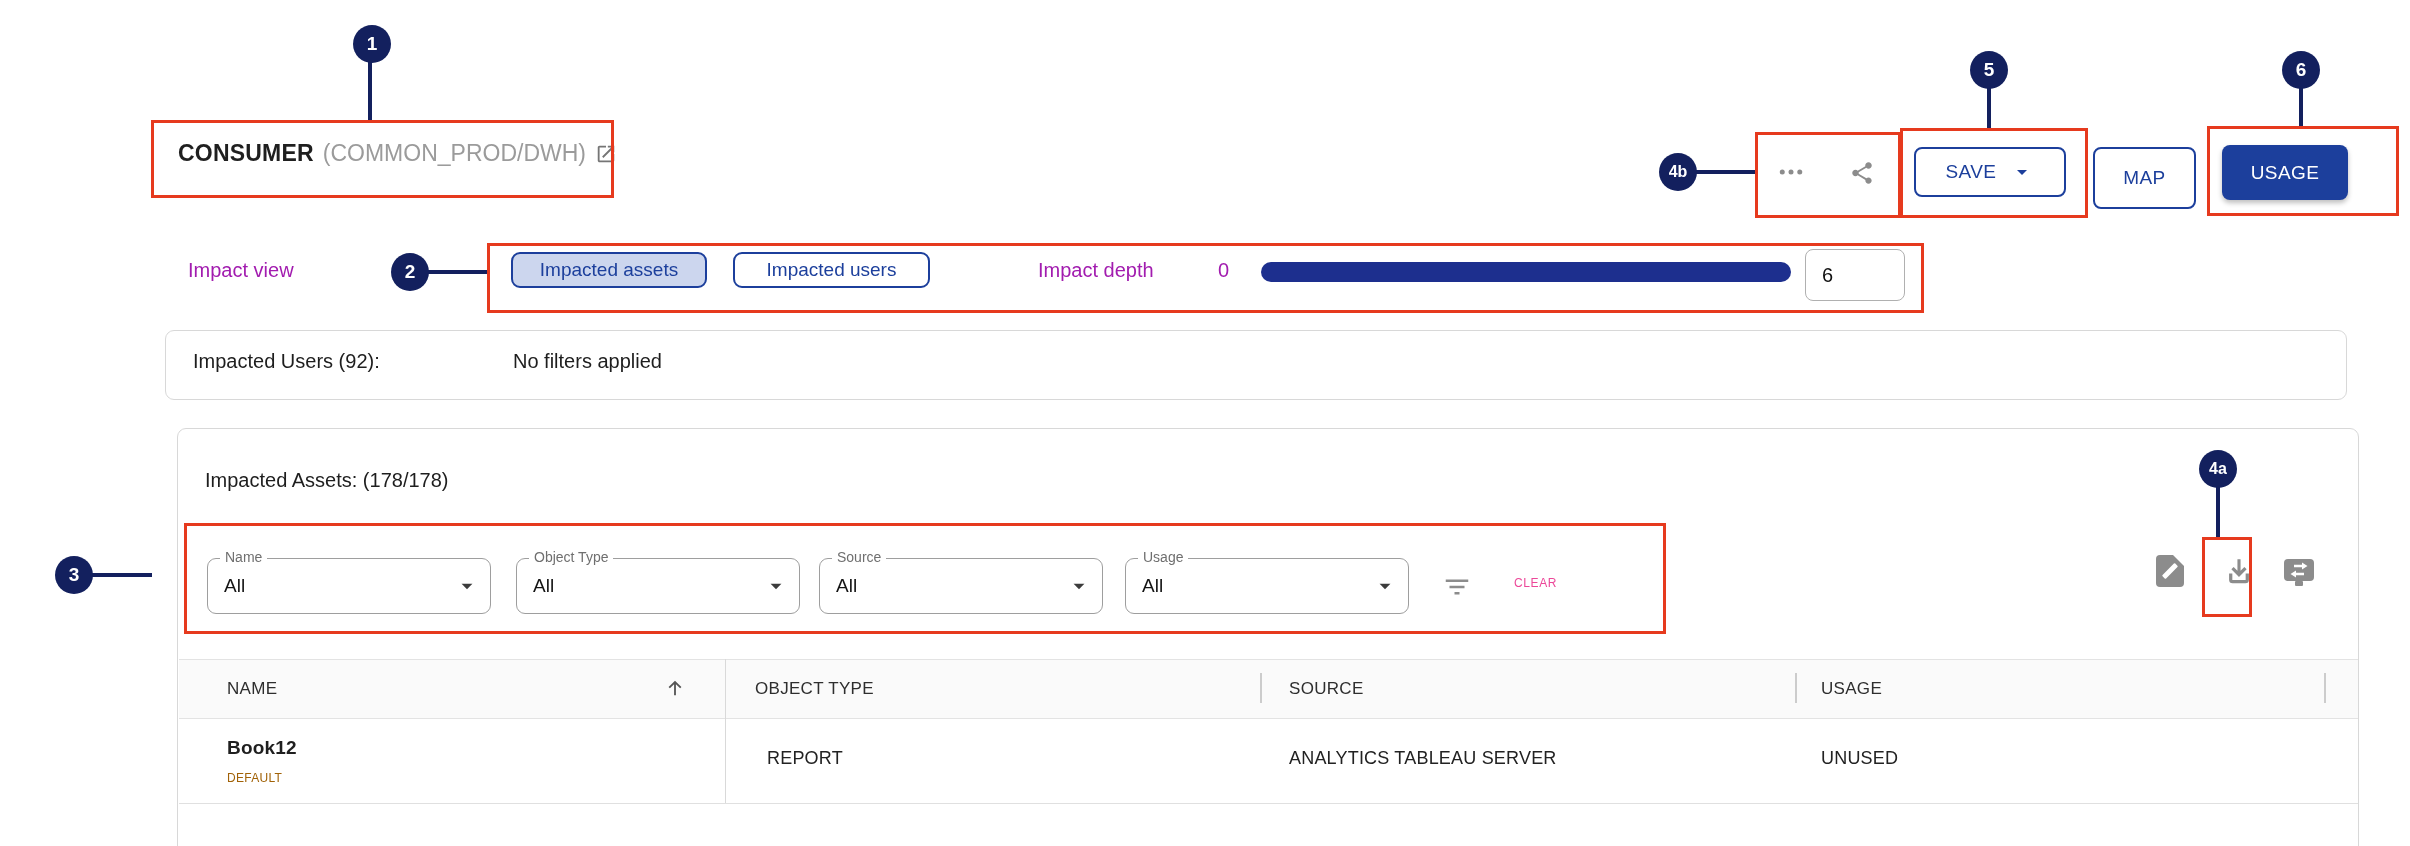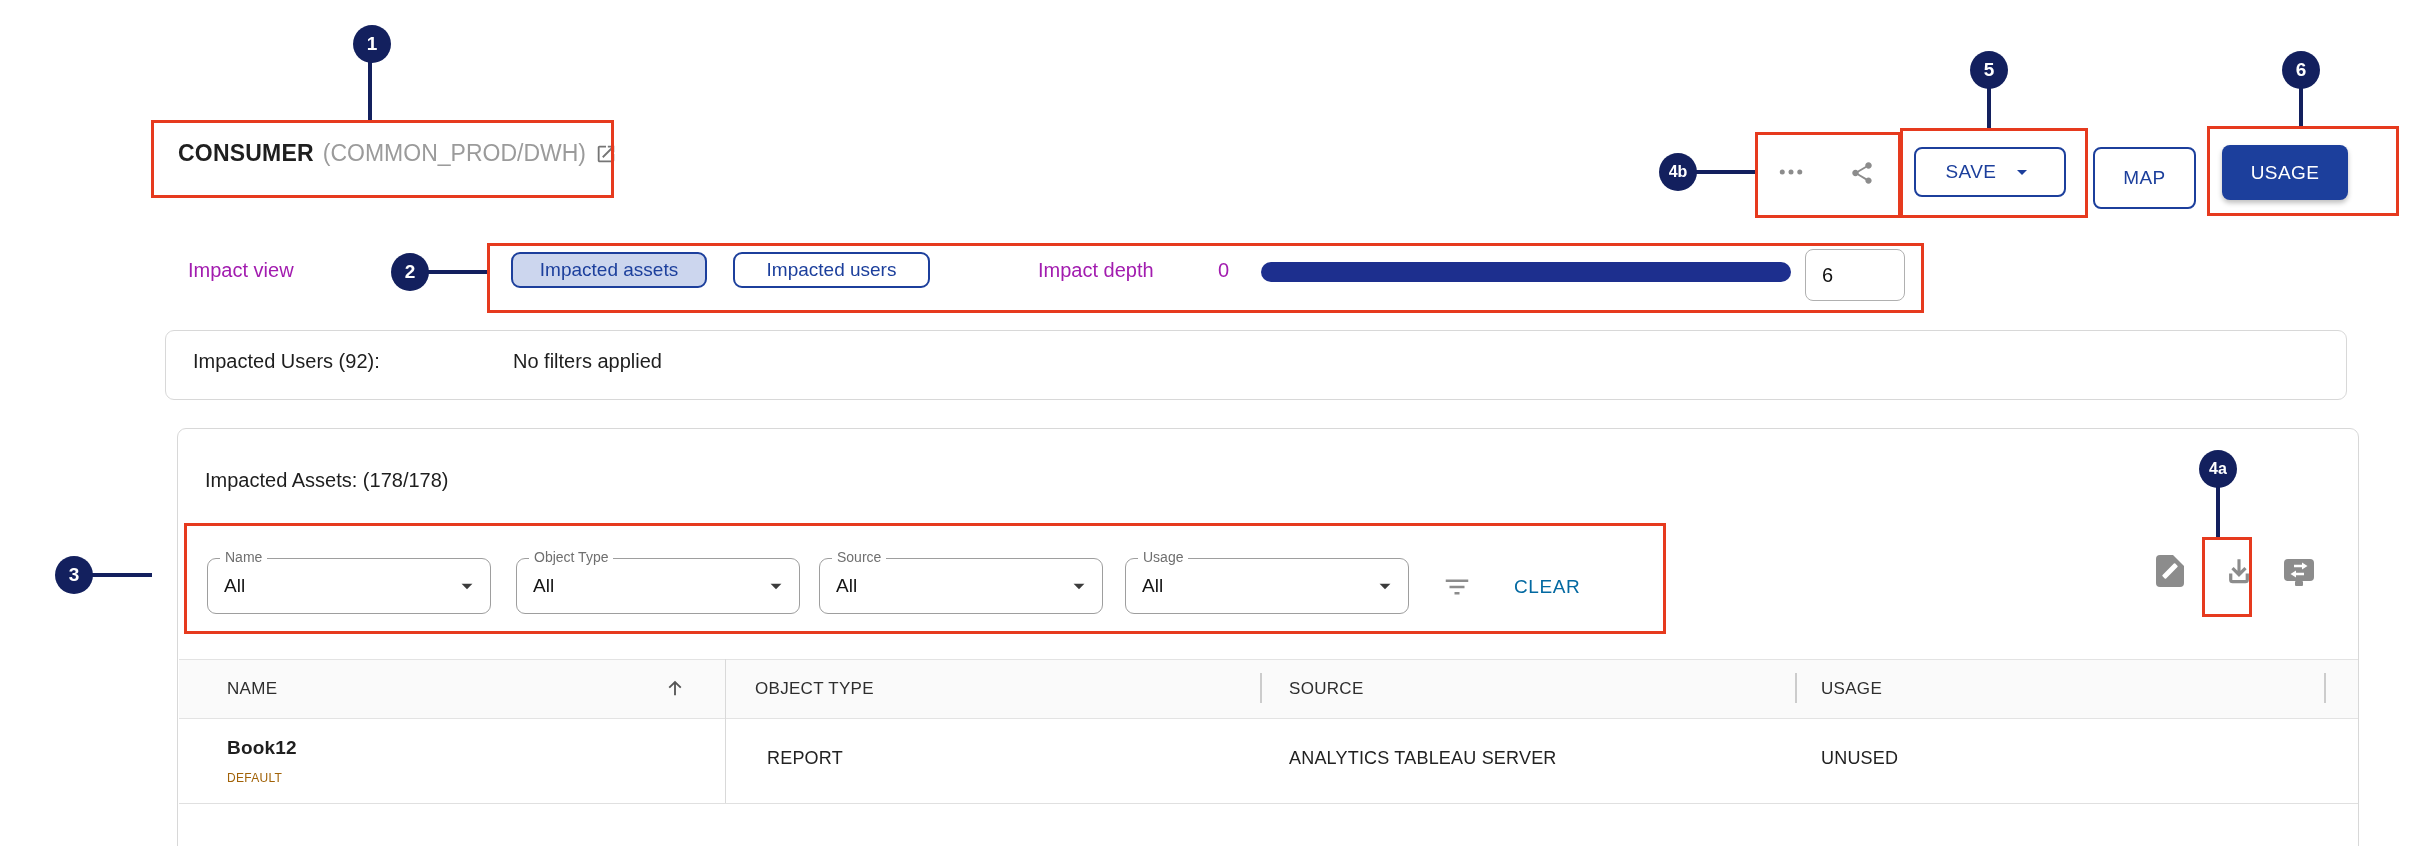--- a/index.html
+++ b/index.html
@@ -47,21 +47,21 @@
     padding:0 0 0 16px;box-sizing:border-box;font-family:inherit;outline:none;
   }
   
   .card{position:absolute;background:#fff;border:1px solid #d8d8d8;border-radius:9px;box-sizing:border-box;}
   .card-text{position:absolute;font-size:20px;color:#1e1e1e;}
   
   .dd{position:absolute;width:284px;height:56px;border:1.5px solid #9e9e9e;border-radius:9px;box-sizing:border-box;cursor:pointer;background:#fff;}
   .dd-label{position:absolute;top:-10px;left:12px;background:#fff;padding:0 5px;font-size:14px;color:#6f6f6f;}
   .dd-value{position:absolute;left:16px;top:0;line-height:53px;font-size:19px;color:#141414;}
   .dd-caret{position:absolute;right:10px;top:14px;color:#3c3c3c;}
-  .clear-btn{position:absolute;color:#0369a1;font-size:19px;font-weight:500;letter-spacing:.6px;cursor:pointer;background:none;border:none;font-family:inherit;}
+  .clear-btn{position:absolute;color:#ec4899;font-size:12px;font-weight:500;letter-spacing:.6px;cursor:pointer;background:none;border:none;font-family:inherit;}
   
   .tline{position:absolute;background:#e3e3e3;}
   .vline{position:absolute;background:#d9d9d9;}
   .th{position:absolute;font-size:17px;color:#2e2e2e;letter-spacing:.3px;}
   .td{position:absolute;font-size:18px;color:#222;letter-spacing:.2px;}
   .td-name{font-weight:700;color:#1f1f1f;font-size:19px;}
   .td-sub{font-size:12px;color:#a16207;letter-spacing:.3px;}
   .hdr-bg{position:absolute;background:#fafafa;}
 </style>
 </head>

